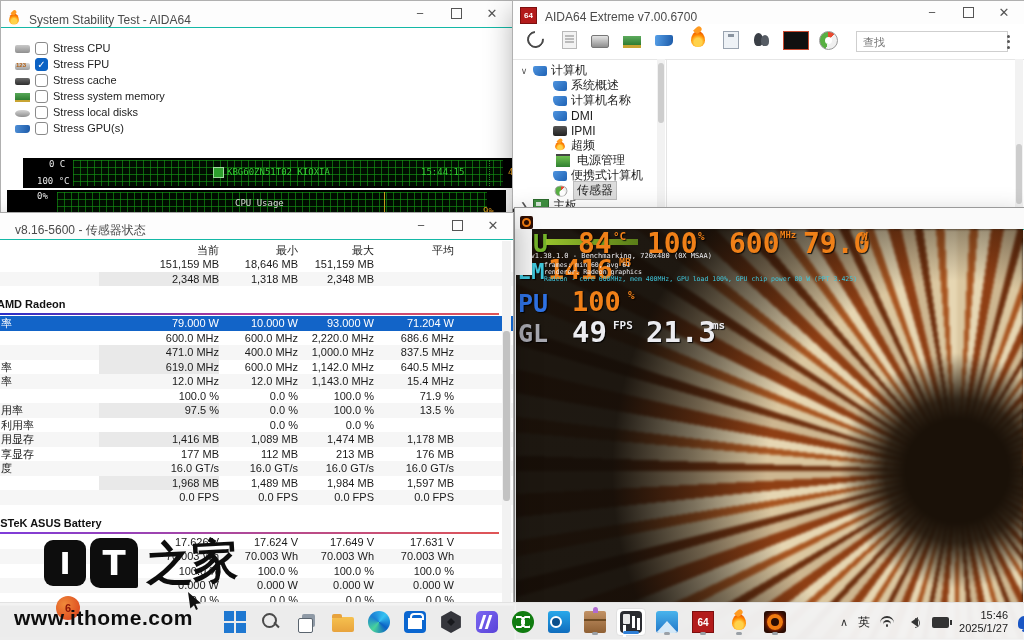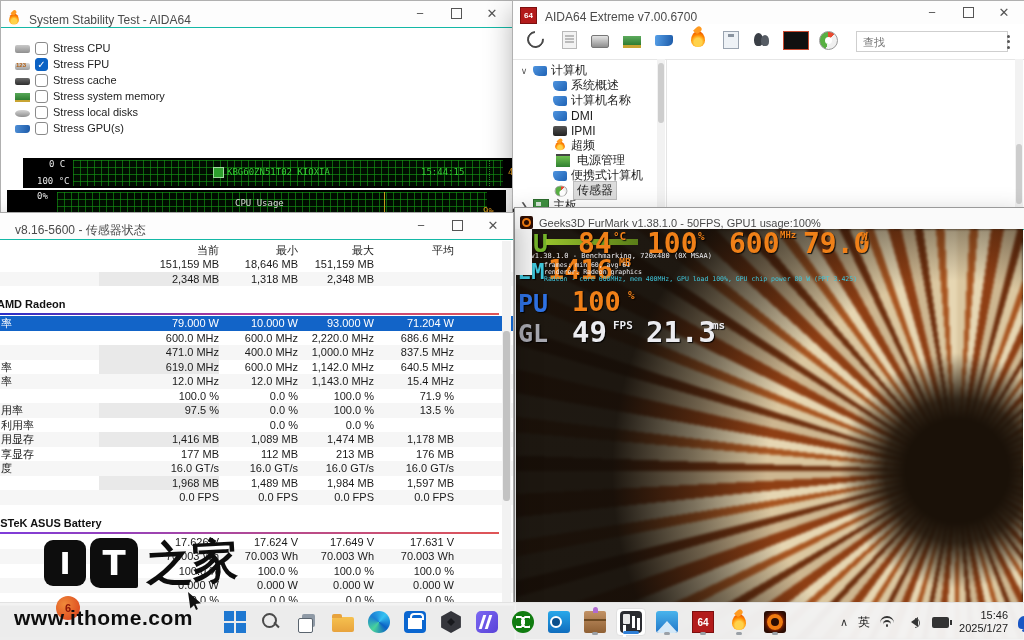--- a/index.html
+++ b/index.html
@@ -356,21 +356,20 @@
   <div class="scroll" style="left:502px;top:58px;width:8px;height:149px;">
     <div class="thumb" style="left:1px;top:85px;width:6px;height:60px;"></div>
   </div>
 </div>
 
 <div class="win" style="left:514px;top:207px;width:509px;height:432px;border-color:#9a9a9a;">
   <div class="tbar" style="height:21px;background:#fafafa;">
     <span style="width:13px;height:13px;margin-left:5px;background:#2a0d04;border-radius:2px;position:relative;display:inline-block;">
       <span style="position:absolute;left:2px;top:2px;width:9px;height:9px;border-radius:50%;border:2.5px solid #f07a10;box-sizing:border-box;"></span>
     </span>
-    <span class="ttl" style="font-size:11px;margin-left:6px;">Geeks3D FurMark v1.38.1.0 - 50FPS, GPU1 usage:100%</span>
   </div>
   <div class="fm-view">
     <div class="fm-tiles"></div>
     <div class="fm-burst"></div>
     <div class="fm-fade"></div>
 
     <span class="osd o-grn" style="left:2px;top:0;font-size:25px;">PU</span>
     <span class="abs" style="left:30px;top:10px;width:92px;height:6px;background:linear-gradient(90deg,#97c12c,#5a7d18);"></span>
     <span class="osd o-org" style="left:62px;top:-2px;font-size:28px;">84</span>
     <span class="osd o-org" style="left:97px;top:1px;font-size:11px;">°C</span>

